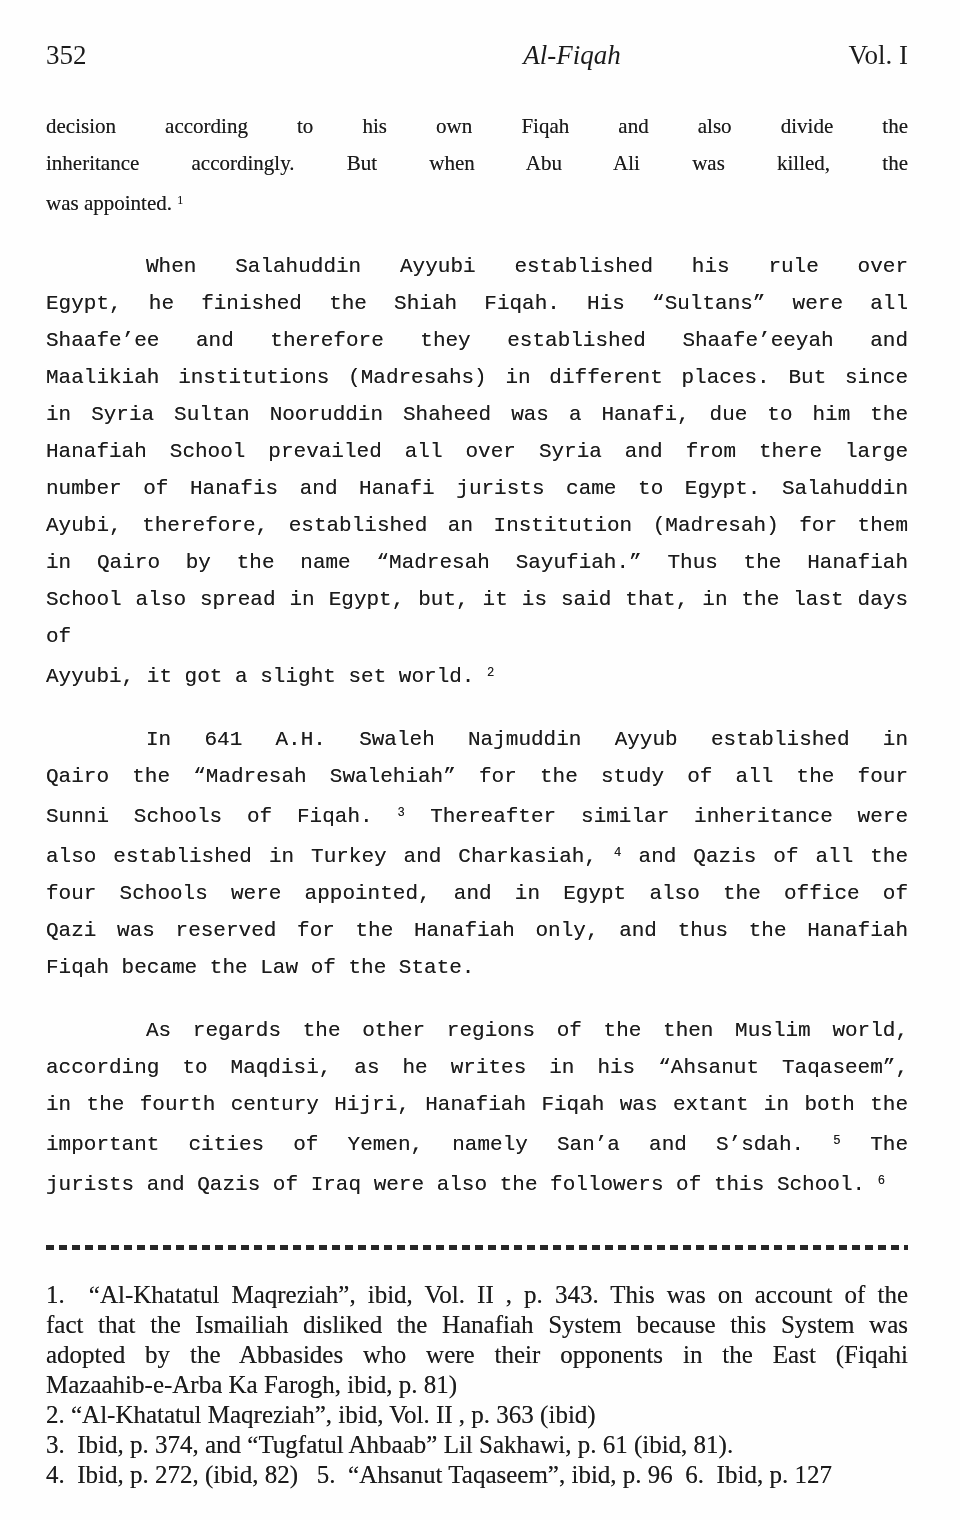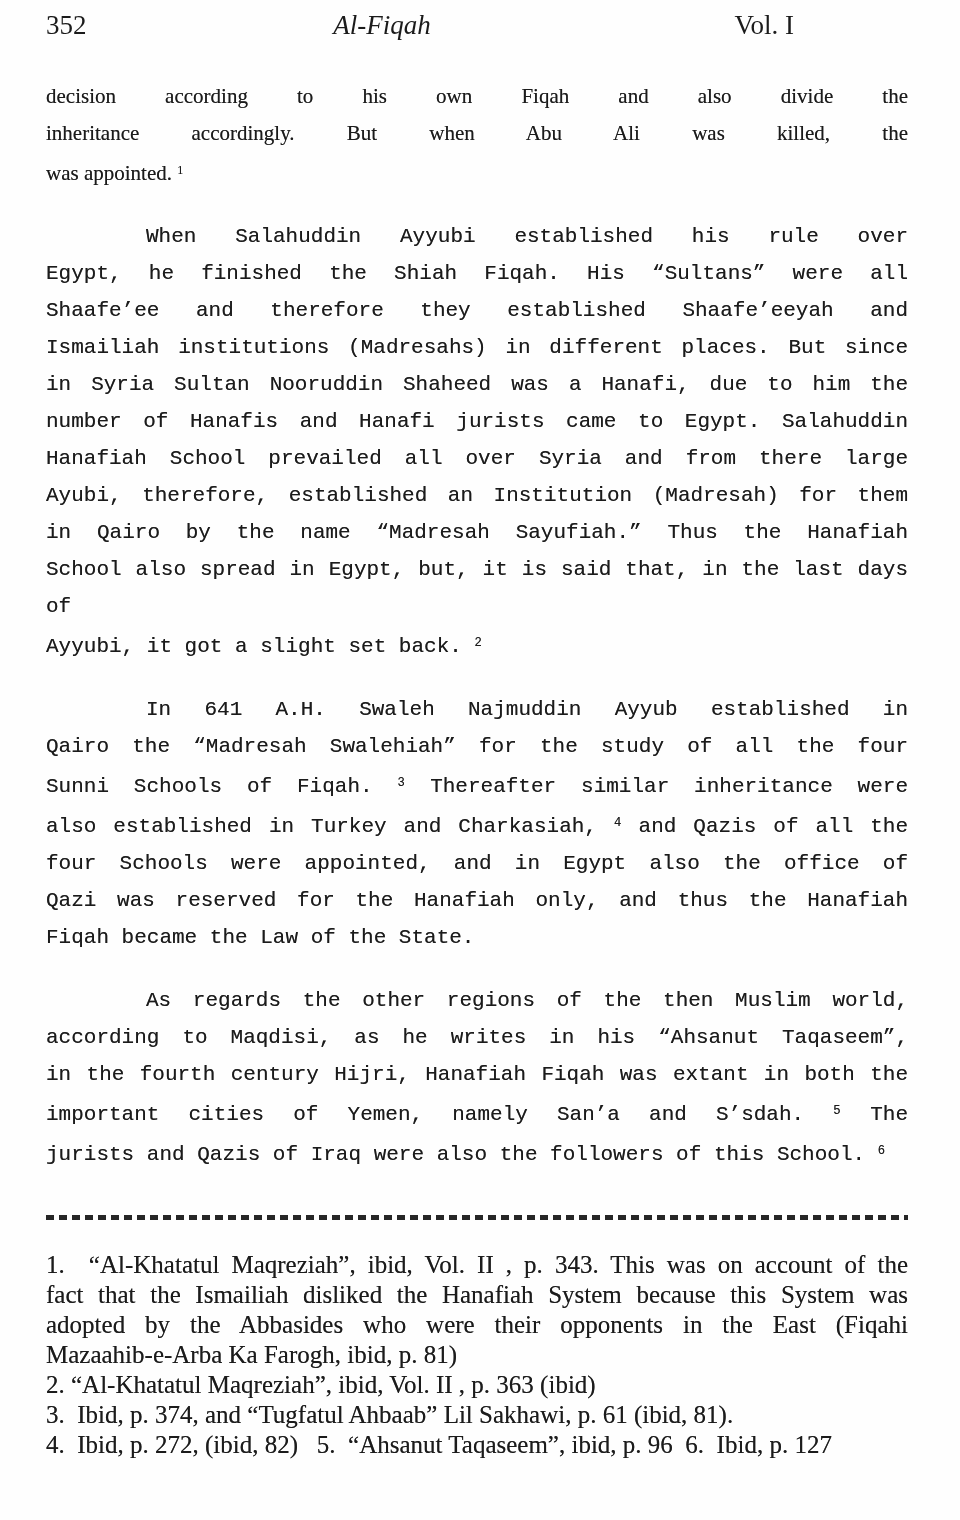--- a/index.html
+++ b/index.html
@@ -22,22 +22,22 @@
   }
   
   .page-header{
     display:flex;
     align-items:baseline;
     font-size:27px;
     line-height:34px;
     margin-bottom:36px;
   }
   .page-header .cell{flex:1;}
-  .page-header .c-mid{text-align:left;font-style:italic;}
-  .page-header .c-right{text-align:center;}
+  .page-header .c-mid{text-align:right;font-style:italic;margin-top:30px;}
+  .page-header .c-right{text-align:right;}
   
   .para{margin:0;}
   .para + .para{margin-top:26px;font-family:Liberation Mono, monospace;}
   .line{
     font-size:21px;
     line-height:37px;
     text-align:left;
     white-space:normal;
     text-shadow:0 0 .5px rgba(0,0,0,.55);
   }
@@ -78,28 +78,28 @@
   <main>
     <div class="para">
         <div class="line j"><span class="seg">decision according to his own Fiqah and also divide the</span></div>
         <div class="line j"><span class="seg">inheritance accordingly. But when Abu Ali was killed, the</span></div>
         <div class="line"><span class="seg">was appointed. </span><span class="sup">1</span></div>
       </div>
     <div class="para">
         <div class="line j ind"><span class="seg">When Salahuddin Ayyubi established his rule over</span></div>
         <div class="line j"><span class="seg">Egypt, he finished the Shiah Fiqah. His “Sultans” were all</span></div>
         <div class="line j"><span class="seg">Shaafe’ee and therefore they established Shaafe’eeyah and</span></div>
-        <div class="line j"><span class="seg">Ismailiah institutions (Madresahs) in different places. But since</span></div>
+        <div class="line j"><span class="seg">Maalikiah institutions (Madresahs) in different places. But since</span></div>
         <div class="line j"><span class="seg">in Syria Sultan Nooruddin Shaheed was a Hanafi, due to him the</span></div>
+        <div class="line j"><span class="seg">Hanafiah School prevailed all over Syria and from there large</span></div>
         <div class="line j"><span class="seg">number of Hanafis and Hanafi jurists came to Egypt. Salahuddin</span></div>
-        <div class="line j"><span class="seg">Hanafiah School prevailed all over Syria and from there large</span></div>
         <div class="line j"><span class="seg">Ayubi, therefore, established an Institution (Madresah) for them</span></div>
         <div class="line j"><span class="seg">in Qairo by the name “Madresah Sayufiah.” Thus the Hanafiah</span></div>
         <div class="line j"><span class="seg">School also spread in Egypt, but, it is said that, in the last days of</span></div>
-        <div class="line"><span class="seg">Ayyubi, it got a slight set back. </span><span class="sup">2</span></div>
+        <div class="line"><span class="seg">Ayyubi, it got a slight set world. </span><span class="sup">2</span></div>
       </div>
     <div class="para">
         <div class="line j ind"><span class="seg">In 641 A.H. Swaleh Najmuddin Ayyub established in</span></div>
         <div class="line j"><span class="seg">Qairo the “Madresah Swalehiah” for the study of all the four</span></div>
         <div class="line j"><span class="seg">Sunni Schools of Fiqah. </span><span class="sup">3</span><span class="seg"> Thereafter similar inheritance were</span></div>
         <div class="line j"><span class="seg">also established in Turkey and Charkasiah, </span><span class="sup">4</span><span class="seg"> and Qazis of all the</span></div>
         <div class="line j"><span class="seg">four Schools were appointed, and in Egypt also the office of</span></div>
         <div class="line j"><span class="seg">Qazi was reserved for the Hanafiah only, and thus the Hanafiah</span></div>
         <div class="line"><span class="seg">Fiqah became the Law of the State.</span></div>
       </div>

